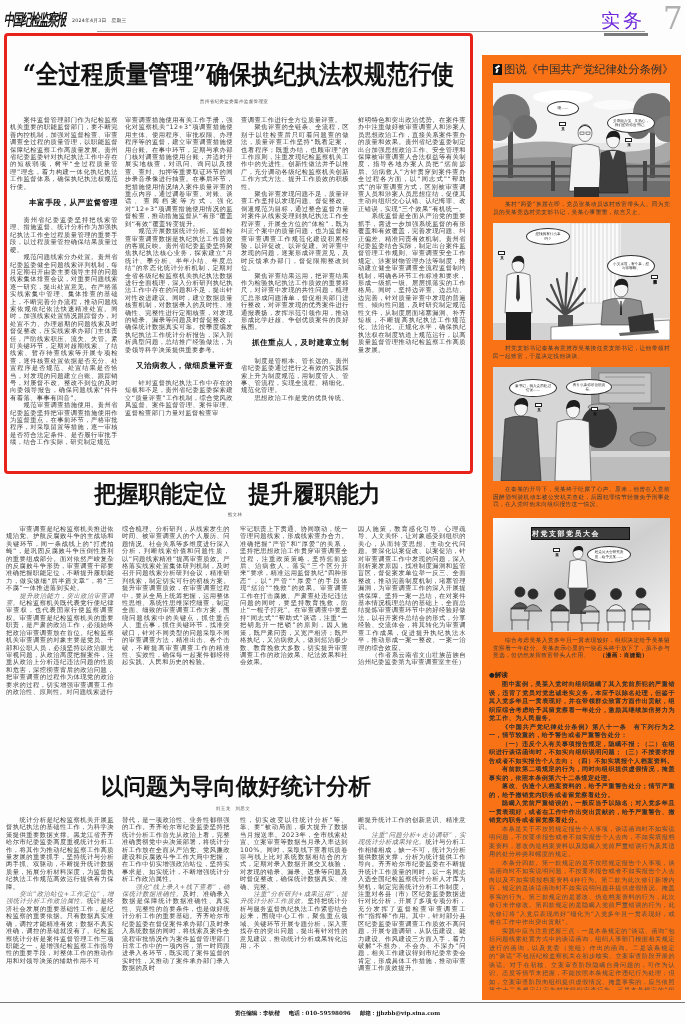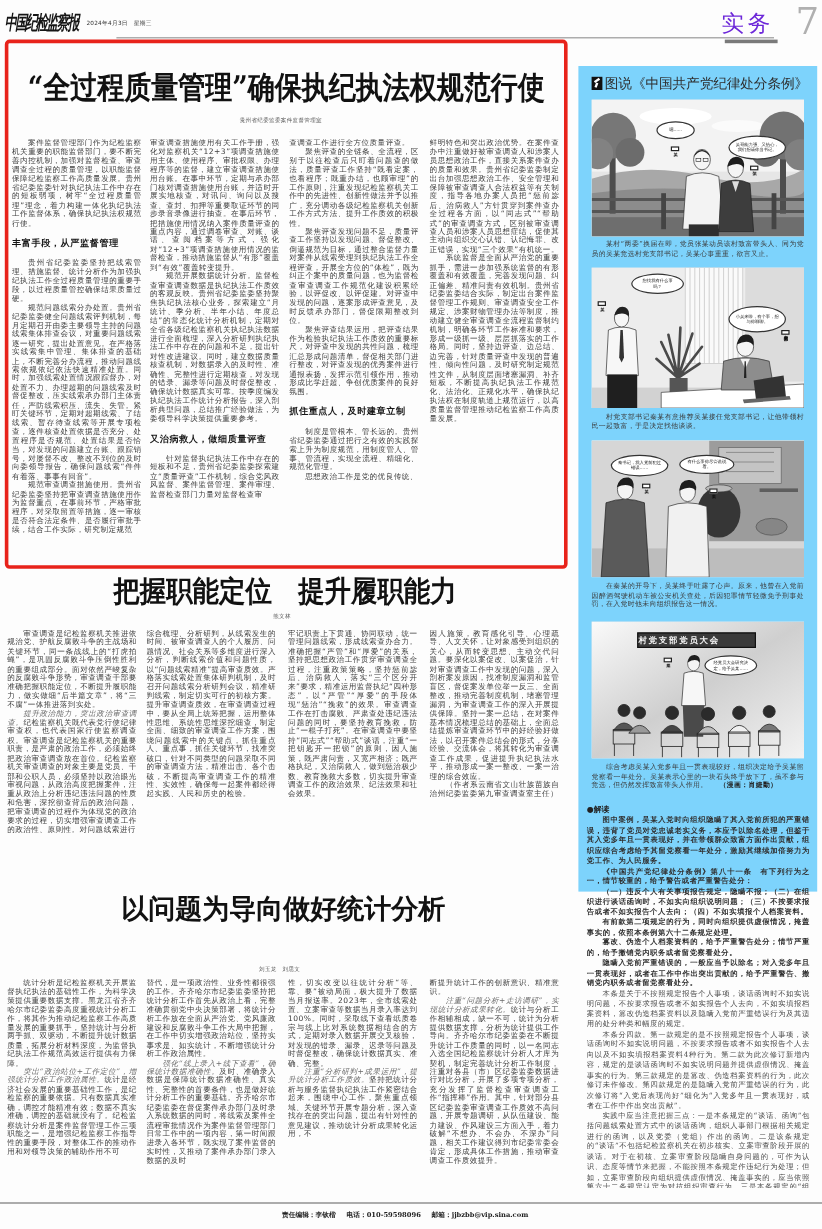--- a/index.html
+++ b/index.html
@@ -13,24 +13,24 @@
 .pageno{left:663px;top:2px;font-family:"DejaVu Serif",serif;font-size:31px;color:#b0b0b0;line-height:32px}
 .hrule{left:97px;top:31px;width:548px;height:1px;background:#9a9a9a}
 .hbar{left:604px;top:33px;width:44px;height:3px;background:#7a7a7a}
 
 .highlight{left:4px;top:33px;width:469px;height:441px;border:3.5px solid #e8231b;border-radius:4px}
 .title{font-family:"DejaVu Serif",serif;font-weight:bold;color:#111;text-align:center;white-space:nowrap;transform-origin:center top}
 .byline{font-size:4.6px;line-height:5px;color:#555;text-align:center;letter-spacing:0.3px;white-space:nowrap}
 .col{position:absolute;width:108px;overflow:hidden;font-size:6.3px;line-height:7.4px;letter-spacing:0.4px;color:#3c3c3c;text-align:justify}
 .col p{text-indent:13.4px}
 .col p.c{text-indent:0}
-.col h3{font-size:7.6px;line-height:9px;margin:7.5px 0 9.5px;text-align:left;font-weight:bold;color:#161616;letter-spacing:0.5px;font-family:"DejaVu Serif",serif}
+.col h3{font-size:7.6px;line-height:9px;margin:7.5px 0 9.5px;text-align:right;font-weight:bold;color:#161616;letter-spacing:0.5px;font-family:"DejaVu Serif",serif}
 .col .lead{font-family:"DejaVu Serif",serif;font-style:italic;color:#6a6a6a}
 
-.sidebar{left:482px;top:55px;width:199px;height:688px;background:#7dd3fc}
+.sidebar{left:482px;top:55px;width:199px;height:945px;background:#f97316}
 .sb-icon{position:absolute;left:11px;top:9px;width:9px;height:11px;background:#111}
 .sb-icon::after{content:"";position:absolute;left:2px;top:2px;width:5px;height:2px;background:#fff;transform:rotate(-35deg)}
 .sb-icon::before{content:"";position:absolute;left:3px;top:5px;width:2px;height:4px;background:#fff;transform:rotate(20deg)}
 .sb-title{position:absolute;left:22px;top:7px;font-family:"DejaVu Serif",serif;font-size:11.4px;line-height:14px;color:#2e2e2e;white-space:nowrap;letter-spacing:-0.1px}
 .panel{position:absolute;left:11px;width:177px;overflow:hidden;background:#eee}
 .panel svg{position:absolute;left:0;top:0;width:177px;height:100%}
 .bubble{position:absolute;background:#fff;border:0.6px solid #333;border-radius:50%;font-size:3.6px;line-height:4.4px;display:flex;align-items:center;justify-content:center;text-align:center;padding:1px 5px;color:#222}
 .tag{position:absolute;background:#fff;border:0.5px solid #222;writing-mode:vertical-rl;font-size:3.6px;line-height:4.6px;padding:1px 0.4px;color:#111;text-align:center}
 .banner{position:absolute;background:#3a3a3a;border:0.6px solid #111;color:#f4f4f4;font-family:"DejaVu Serif",serif;font-size:7px;line-height:12px;text-align:left;letter-spacing:1.5px;font-weight:bold}
 .caption{position:absolute;left:11px;width:177px;font-family:"DejaVu Serif",serif;font-size:5.7px;line-height:7.6px;letter-spacing:0.35px;color:#3a3a3a;text-align:justify;text-indent:12px}
@@ -97,21 +97,21 @@
   <p class="c">综合梳理、分析研判，从线索发生的时间、被审查调查人的个人履历、问题情况、社会关系等多维度进行深入分析，判断线索价值和问题性质，以“问题线索精准”提高审查质效。严格落实线索处置集体研判机制，及时召开问题线索分析研判会议，精准研判线索，制定切实可行的初核方案。提升审查调查质效，在审查调查过程中，要从全局上统筹把握，运用整体性思维、系统性思维深挖细查，制定全面、细致的审查调查工作方案，围绕问题线索中的关键点，抓住重点人、重点事，抓住关键环节，找准突破口，针对不同类型的问题采取不同的审查调查方法，精准出击、各个击破，不断提高审查调查工作的精准性、实效性，确保每一起案件都经得起实践、人民和历史的检验。</p>
 </div>
 <div class="col" style="left:240px;top:525px;height:226px">
   <p class="c">牢记职责上下贯通、协同联动，统一管理问题线索，形成线索查办合力。准确把握“严管”和“厚爱”的关系，坚持把思想政治工作贯穿审查调查全过程，注重政策策略，坚持惩前毖后、治病救人，落实“三个区分开来”要求，精准运用监督执纪“四种形态”，以“严管”“厚爱”的手段体现“惩治”“挽救”的效果。审查调查工作在打击腐败、严肃查处违纪违法问题的同时，要坚持教育挽救，防止“一棍子打死”。在审查调查中要坚持“同志式”“帮助式”谈话，注重“一把钥匙开一把锁”的原则，因人施策，既严肃问责，又宽严相济；既严格执纪，又治病救人，做到惩治极少数、教育挽救大多数，切实提升审查调查工作的政治效果、纪法效果和社会效果。</p>
 </div>
 <div class="col" style="left:358px;top:525px;height:226px">
   <p class="c">因人施策，教育感化引导、心理疏导、人文关怀，让对象感受到组织的关心，从而转变思想、主动交代问题。要深化以案促改、以案促治，针对审查调查工作中发现的问题，深入剖析案发原因，找准制度漏洞和监管盲区，督促案发单位举一反三、全面整改，推动完善制度机制，堵塞管理漏洞，为审查调查工作的深入开展提供保障。坚持一案一总结，在对案件基本情况梳理总结的基础上，全面总结提炼审查调查环节中的好经验好做法，以召开案件总结会的形式，分享经验、交流体会，将其转化为审查调查工作成果，促进提升执纪执法水平，推动形成一案一整改、一案一治理的综合效应。</p>
   <p>（作者系云南省文山壮族苗族自治州纪委监委第九审查调查室主任）</p>
 </div>
 
-<div class="abs title" style="left:0;top:746px;width:472px;font-size:22.5px;line-height:24px">以问题为导向做好统计分析</div>
+<div class="abs title" style="left:0;top:774px;width:472px;font-size:22.5px;line-height:24px">以问题为导向做好统计分析</div>
 <div class="abs byline" style="left:0;top:806px;width:466px">刘玉龙　刘思文</div>
 
 <div class="col" style="left:6px;top:816px;height:180px">
   <p>统计分析是纪检监察机关开展监督执纪执法的基础性工作，为科学决策提供重要数据支撑。黑龙江省齐齐哈尔市纪委监委高度重视统计分析工作，将其作为推动纪检监察工作高质量发展的重要抓手，坚持统计与分析两手抓、双驱动，不断提升统计数据质量，拓展分析材料深度，为监督执纪执法工作规范高效运行提供有力保障。</p>
   <p><span class="lead">突出“政治站位+工作定位”，增强统计分析工作政治属性。</span><span>统计是经济社会发展的重要基础性工作，是纪检监察的重要依据。只有数据真实准确，调控才能精准有效；数据不真实准确，调控的基础就没有了。纪检监察统计分析是案件监督管理工作三项职能之一，是增强纪检监察工作指导性的重要手段，对整体工作的推动作用和对领导决策的辅助作用不可</span></p>
 </div>
 <div class="col" style="left:122px;top:816px;height:180px">
   <p class="c">替代，是一项政治性、业务性都很强的工作。齐齐哈尔市纪委监委坚持把统计分析工作首先从政治上看，完整准确贯彻党中央决策部署，将统计分析工作放在全面从严治党、党风廉政建设和反腐败斗争工作大局中把握，在工作中切实增强政治站位，坚持实事求是、如实统计，不断增强统计分析工作政治属性。</p>
   <p><span class="lead">强化“线上录入+线下查看”，确保统计数据准确性。</span><span>及时、准确录入数据是保障统计数据准确性、真实性、完整性的首要条件，也是做好统计分析工作的重要基础。齐齐哈尔市纪委监委在督促案件承办部门及时录入系统数据的同时，将线索及案件全流程审批情况作为案件监督管理部门日常工作中的一项内容，第一时间跟进录入各环节，既实现了案件监督的实时性，又推动了案件承办部门录入数据的及时</span></p>
 </div>

